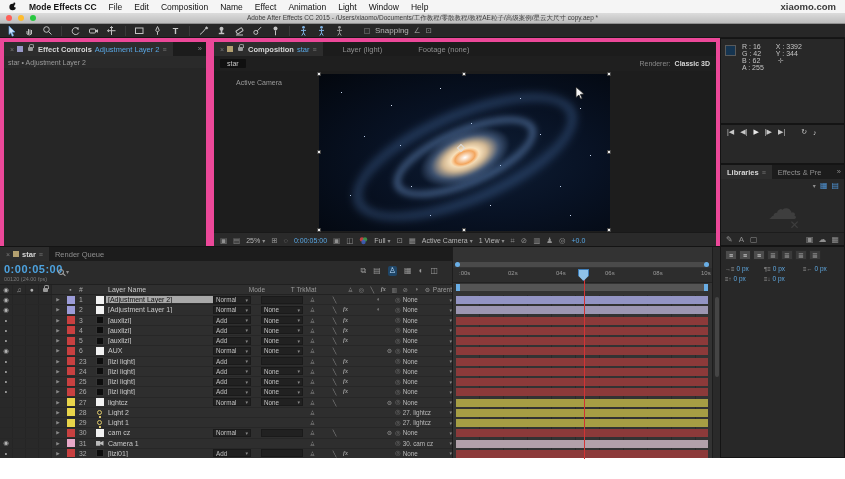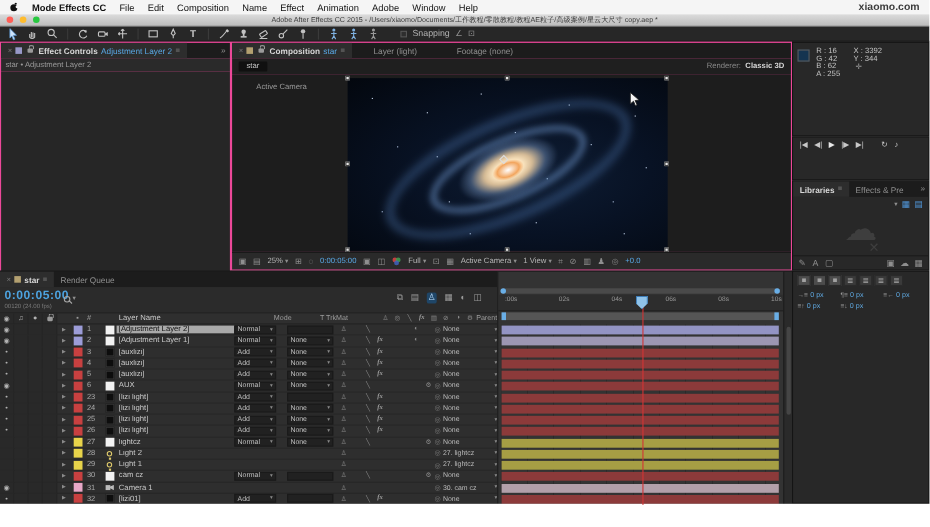--- a/index.html
+++ b/index.html
@@ -33,21 +33,21 @@
                     border:1px solid #9a9a9a;border-bottom:none;border-radius:2px 2px 0 0}
   
   .tabbar{height:14px;background:#1c1c1c;display:flex;align-items:stretch;font-size:7.5px;color:#8f8f8f}
   .tab{display:flex;align-items:center;gap:3px;padding:0 6px;white-space:nowrap}
   .tab.active{background:#2d2d2d;color:#ddd}
   .tab .x{color:#777;font-size:7px}
   .sq{width:6px;height:6px;display:inline-block}
   .tt{font-weight:bold;color:#d8d8d8}
   .blue{color:#58a7e4}
   .menu-glyph{color:#777;font-size:7px}
-  .panel{position:absolute;background:#ec4899;border:1px solid #ec4899}
+  .panel{position:absolute;background:#737373;border:4px solid #ec4899}
   
   #ec{left:0;top:38px;width:210px;height:208px}
   #ec .crumb{height:12px;background:#2a2a2a;font-size:7px;color:#9a9a9a;display:flex;align-items:center;padding:0 4px}
   #ec .body{height:100%;background:#262626}
   
   #comp{left:210px;top:38px;width:510px;height:208px}
   #chiprow{height:15px;background:#1f1f1f;display:flex;align-items:center;padding:0 6px;font-size:7px}
   #chip{background:#101010;color:#c8c8c8;padding:1px 7px;border-radius:1px}
   #renderer{margin-left:auto;color:#8a8a8a}
   #renderer b{color:#d8d8d8;margin-left:4px}
@@ -170,21 +170,21 @@
         <circle cx="6.6" cy="4.2" r="1.4" fill="#f5f5f5"></circle>
       </svg>
   </span>
   <span class="mi b">Mode Effects CC</span>
   <span class="mi">File</span>
   <span class="mi">Edit</span>
   <span class="mi">Composition</span>
   <span class="mi">Name</span>
   <span class="mi">Effect</span>
   <span class="mi">Animation</span>
-  <span class="mi">Adobe</span>
+  <span class="mi">Light</span>
   <span class="mi">Window</span>
   <span class="mi">Help</span>
   <span class="right">xiaomo.com</span>
 </div>
 
 <div id="titlebar">
   <span id="traffic">
     <span class="tl" style="background:#ff5f57"></span>
     <span class="tl" style="background:#febc2e"></span>
     <span class="tl" style="background:#28c840"></span>

